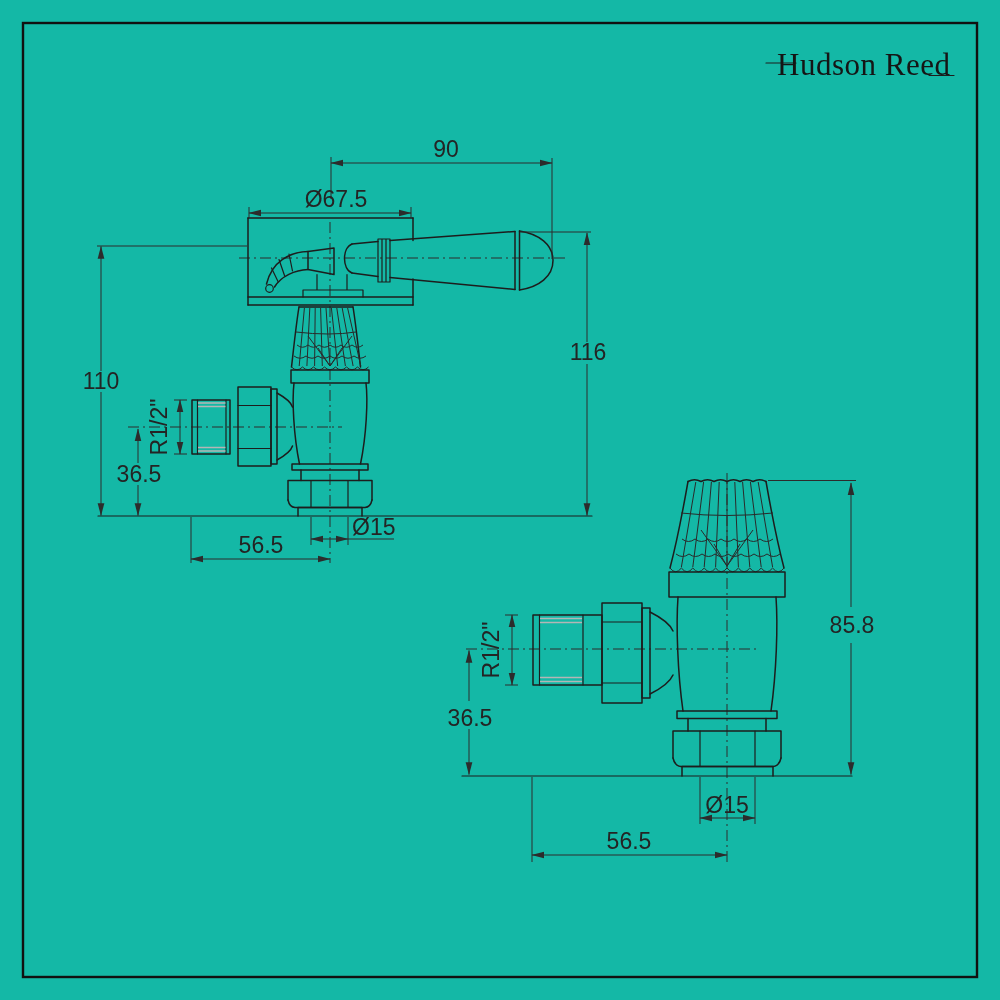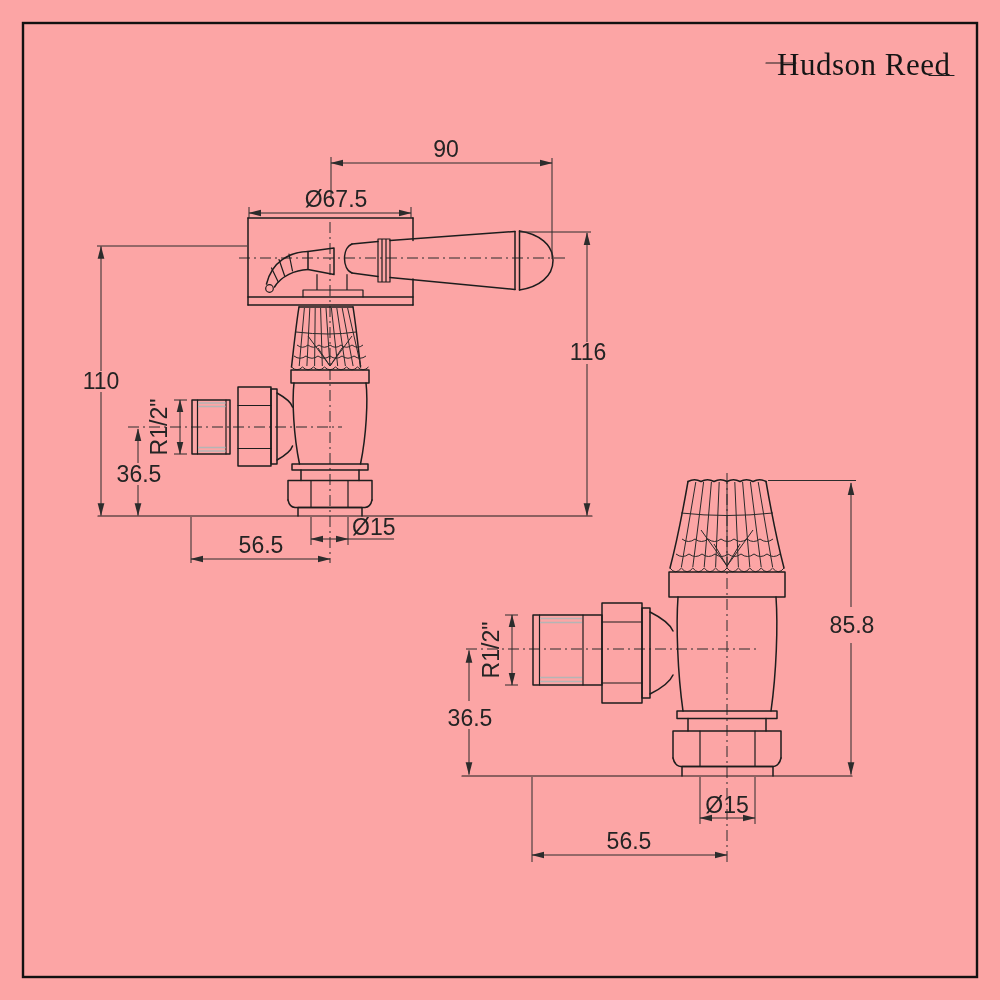--- a/index.html
+++ b/index.html
@@ -1,16 +1,16 @@
 <!DOCTYPE html>
 <html><head>
 <meta charset="utf-8">
 <style>
   html,body{margin:0;padding:0;background:#ffffff;}
-  .page{width:1000px;height:1000px;position:relative;background:#fca5a5;}
+  .page{width:1000px;height:1000px;position:relative;background:#14b8a6;}
   svg{display:block;}
   .ln{stroke:#1d1d1d;stroke-width:1.5;fill:none;stroke-linecap:round;stroke-linejoin:round;}
   .ln2{stroke:#1d1d1d;stroke-width:1.2;fill:none;stroke-linecap:round;stroke-linejoin:round;}
   .thin{stroke:#2a2a2a;stroke-width:1;fill:none;stroke-linecap:butt;}
   .dim{stroke:#2c2c2c;stroke-width:1;fill:none;stroke-linecap:butt;}
   .cl{stroke:#2c2c2c;stroke-width:1;fill:none;stroke-dasharray:11 4 2 4;stroke-linecap:butt;}
   .thr{stroke:#b5b5b5;stroke-width:1.3;fill:none;}
   .frame{stroke:#111;stroke-width:2.4;fill:none;}
   text.dimtext{font-family:"Liberation Sans","DejaVu Sans",sans-serif;font-size:23px;fill:#242424;}
   text.logotext{font-family:"Liberation Serif","DejaVu Serif",serif;font-size:31px;fill:#151515;letter-spacing:0.5px;}

